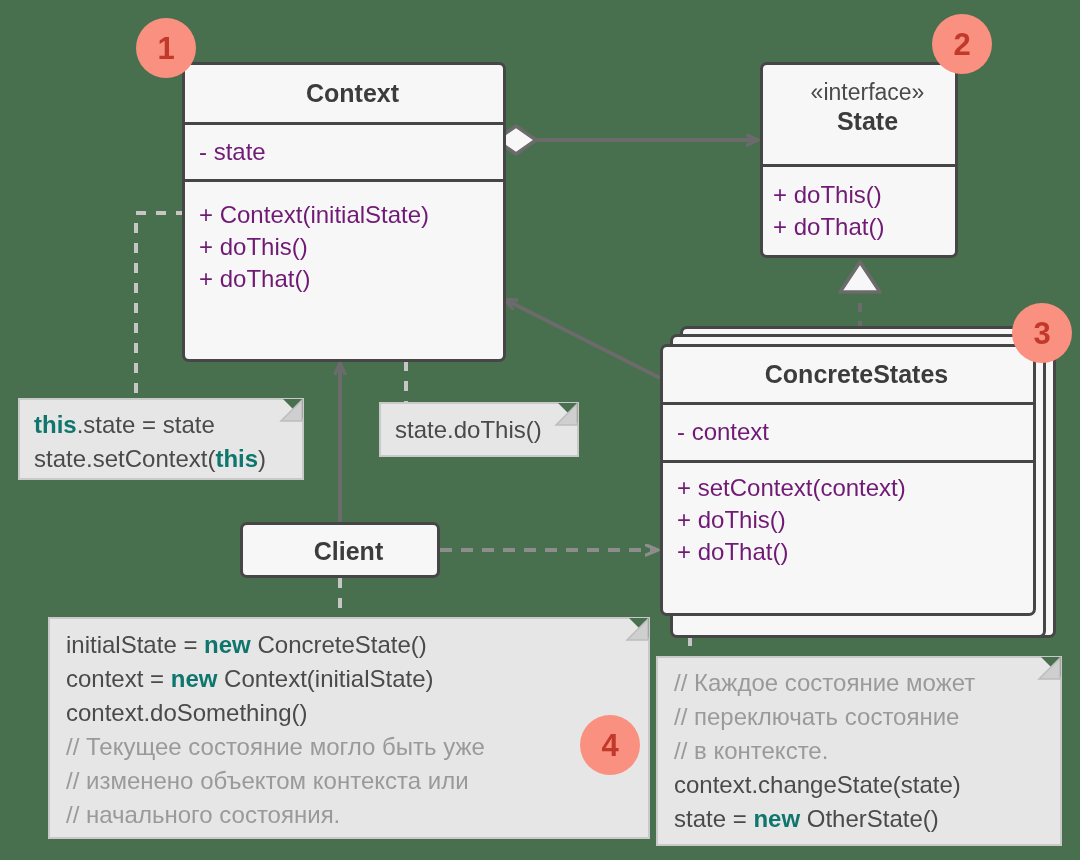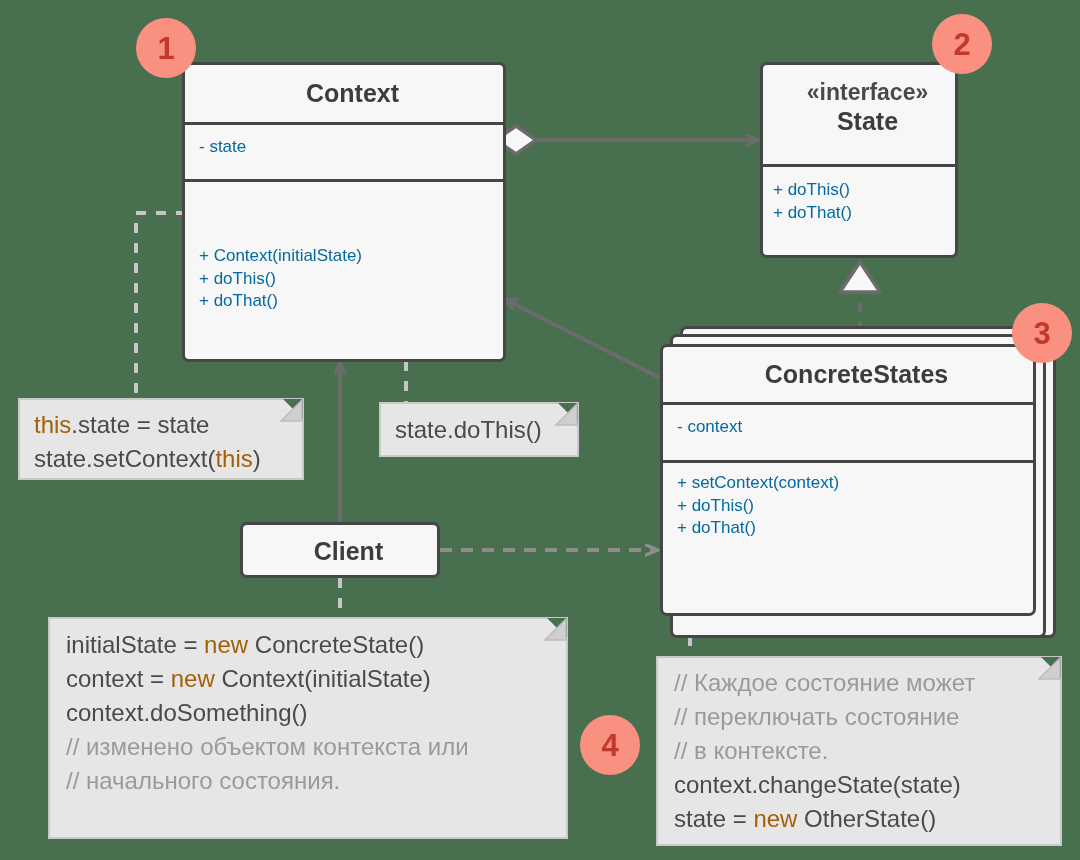--- a/index.html
+++ b/index.html
@@ -34,28 +34,28 @@
   .uml-title {
     text-align: center;
     font-weight: bold;
     font-size: 25px;
     color: #3c3c3c;
     line-height: 1.15;
     margin-left: 17px;
   }
   .stereotype {
     display: block;
-    font-weight: bold;
+    font-weight: normal;
     font-size: 23px;
     color: #4a4a4a;
     line-height: 1.2;
   }
   .uml-line {
-    font-size: 17px;
-    color: #0369a1;
+    font-size: 24px;
+    color: #701a75;
     line-height: 1.33;
     white-space: nowrap;
   }
 
   
   .stack-layer {
     position: absolute;
     background: #f7f7f7;
     border: 3px solid #464646;
     border-radius: 7px;
@@ -89,21 +89,21 @@
     height: 21px;
     z-index: 2;
   }
   .note-line {
     font-size: 24px;
     color: #4a4a4a;
     line-height: 1.42;
     white-space: nowrap;
   }
   .note-line.comment { color: #9a9a9a; }
-  .note-line b { font-weight: normal; color: #a16207; }
+  .note-line b { font-weight: bold; color: #0f766e; }
 
   
   .badge {
     position: absolute;
     width: 60px;
     height: 60px;
     border-radius: 50%;
     background: #fa9080;
     color: #c0392b;
     font-weight: bold;
@@ -183,21 +183,21 @@
     </g>
   </svg>
 
   <div class="uml-box" style="left:182px; top:62px; width:324px; height:300px;">
     <div class="uml-section" style="height:60px; padding-top:14px;">
       <div class="uml-title">Context</div>
     </div>
     <div class="uml-section" style="height:57px; padding:11px 0 0 14px;">
       <div class="uml-line">- state</div>
     </div>
-    <div class="uml-section last" style="padding:27px 0 0 14px;margin-top:36px;">
+    <div class="uml-section last" style="padding:17px 0 0 14px;">
       <div class="uml-line">+ Context(initialState)</div>
       <div class="uml-line">+ doThis()</div>
       <div class="uml-line">+ doThat()</div>
     </div>
   </div>
 
   <div class="uml-box" style="left:760px; top:62px; width:198px; height:196px;">
     <div class="uml-section" style="height:102px; padding-top:14px;">
       <div class="uml-title">
         <span class="stereotype">«interface»</span>
@@ -247,34 +247,35 @@
   </div>
 
   <div class="note" style="left:379px; top:402px; width:200px; height:55px; padding:9px 0 0 14px;">
     <svg class="note-fold" width="21" height="21" viewBox="0 0 21 21">
       <polygon points="0,0 21,21 0,21" fill="#e6e6e6"></polygon>
       <polygon points="21,0 21,21 0,21" fill="#cfcfcf" stroke="#bdbdbd" stroke-width="1.5"></polygon>
     </svg>
     <div class="note-line">state.doThis()</div>
   </div>
 
-  <div class="note" style="left:48px; top:617px; width:520px; height:222px; padding:9px 0 0 16px;">
+  <div class="note" style="left:48px; top:617px; width:602px; height:222px; padding:9px 0 0 16px;">
     <svg class="note-fold" width="21" height="21" viewBox="0 0 21 21">
       <polygon points="0,0 21,21 0,21" fill="#e6e6e6"></polygon>
       <polygon points="21,0 21,21 0,21" fill="#cfcfcf" stroke="#bdbdbd" stroke-width="1.5"></polygon>
     </svg>
     <div class="note-line">
       initialState = <b>new</b> ConcreteState()
     </div>
     <div class="note-line">
       context = <b>new</b> Context(initialState)
     </div>
     <div class="note-line">
       context.doSomething()
     </div>
+    <div class="note-line comment">// Текущее состояние могло быть уже</div>
     <div class="note-line comment">// изменено объектом контекста или</div>
     <div class="note-line comment">// начального состояния.</div>
   </div>
 
   <div class="note" style="left:656px; top:656px; width:406px; height:190px; padding:8px 0 0 16px;">
     <svg class="note-fold" width="21" height="21" viewBox="0 0 21 21">
       <polygon points="0,0 21,21 0,21" fill="#e6e6e6"></polygon>
       <polygon points="21,0 21,21 0,21" fill="#cfcfcf" stroke="#bdbdbd" stroke-width="1.5"></polygon>
     </svg>
     <div class="note-line comment">// Каждое состояние может</div>

